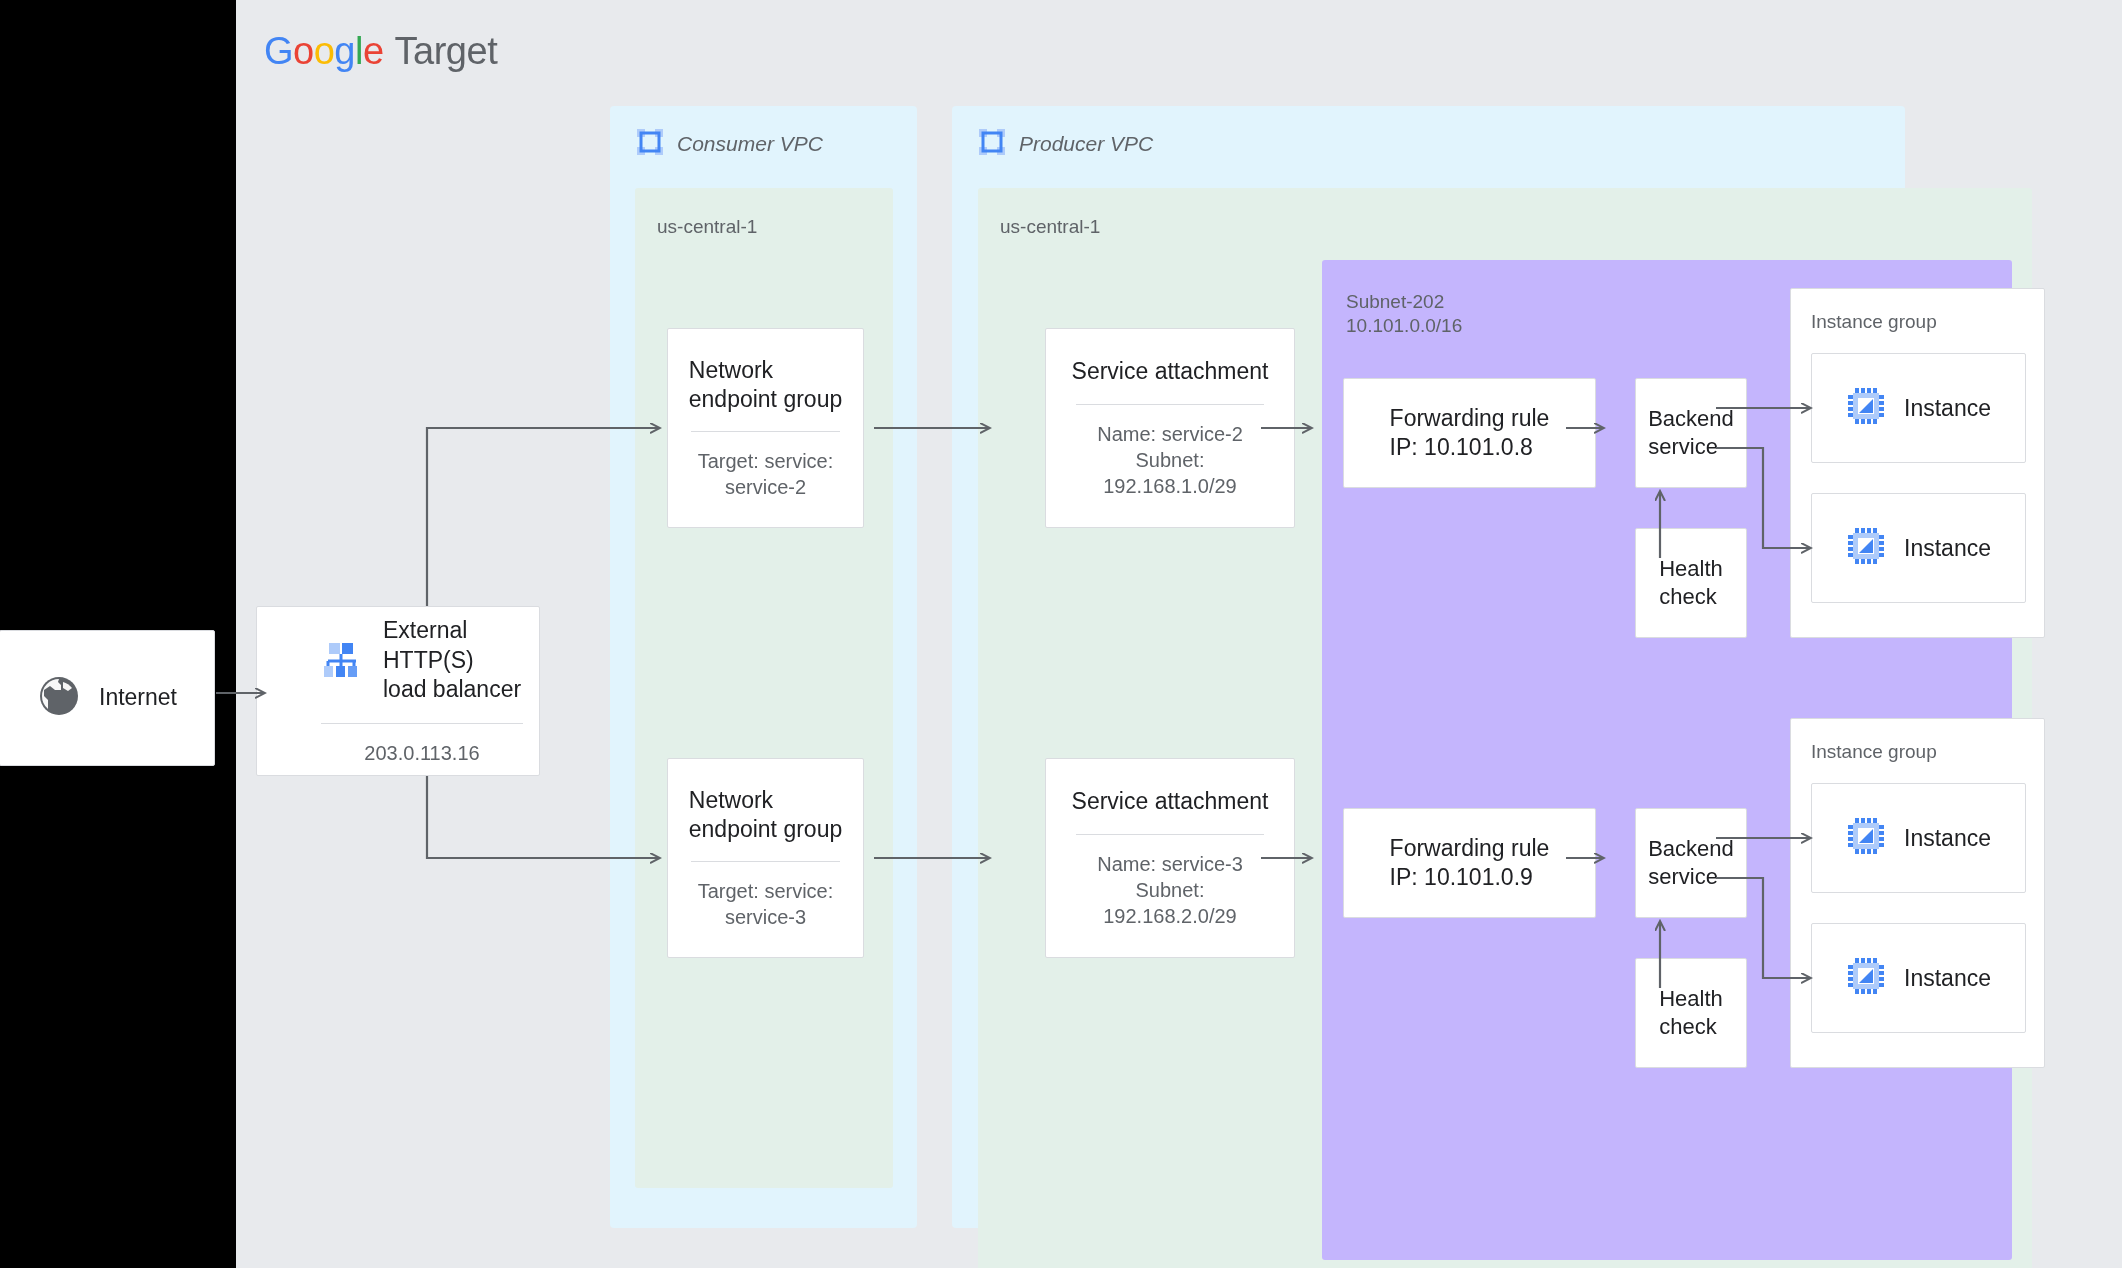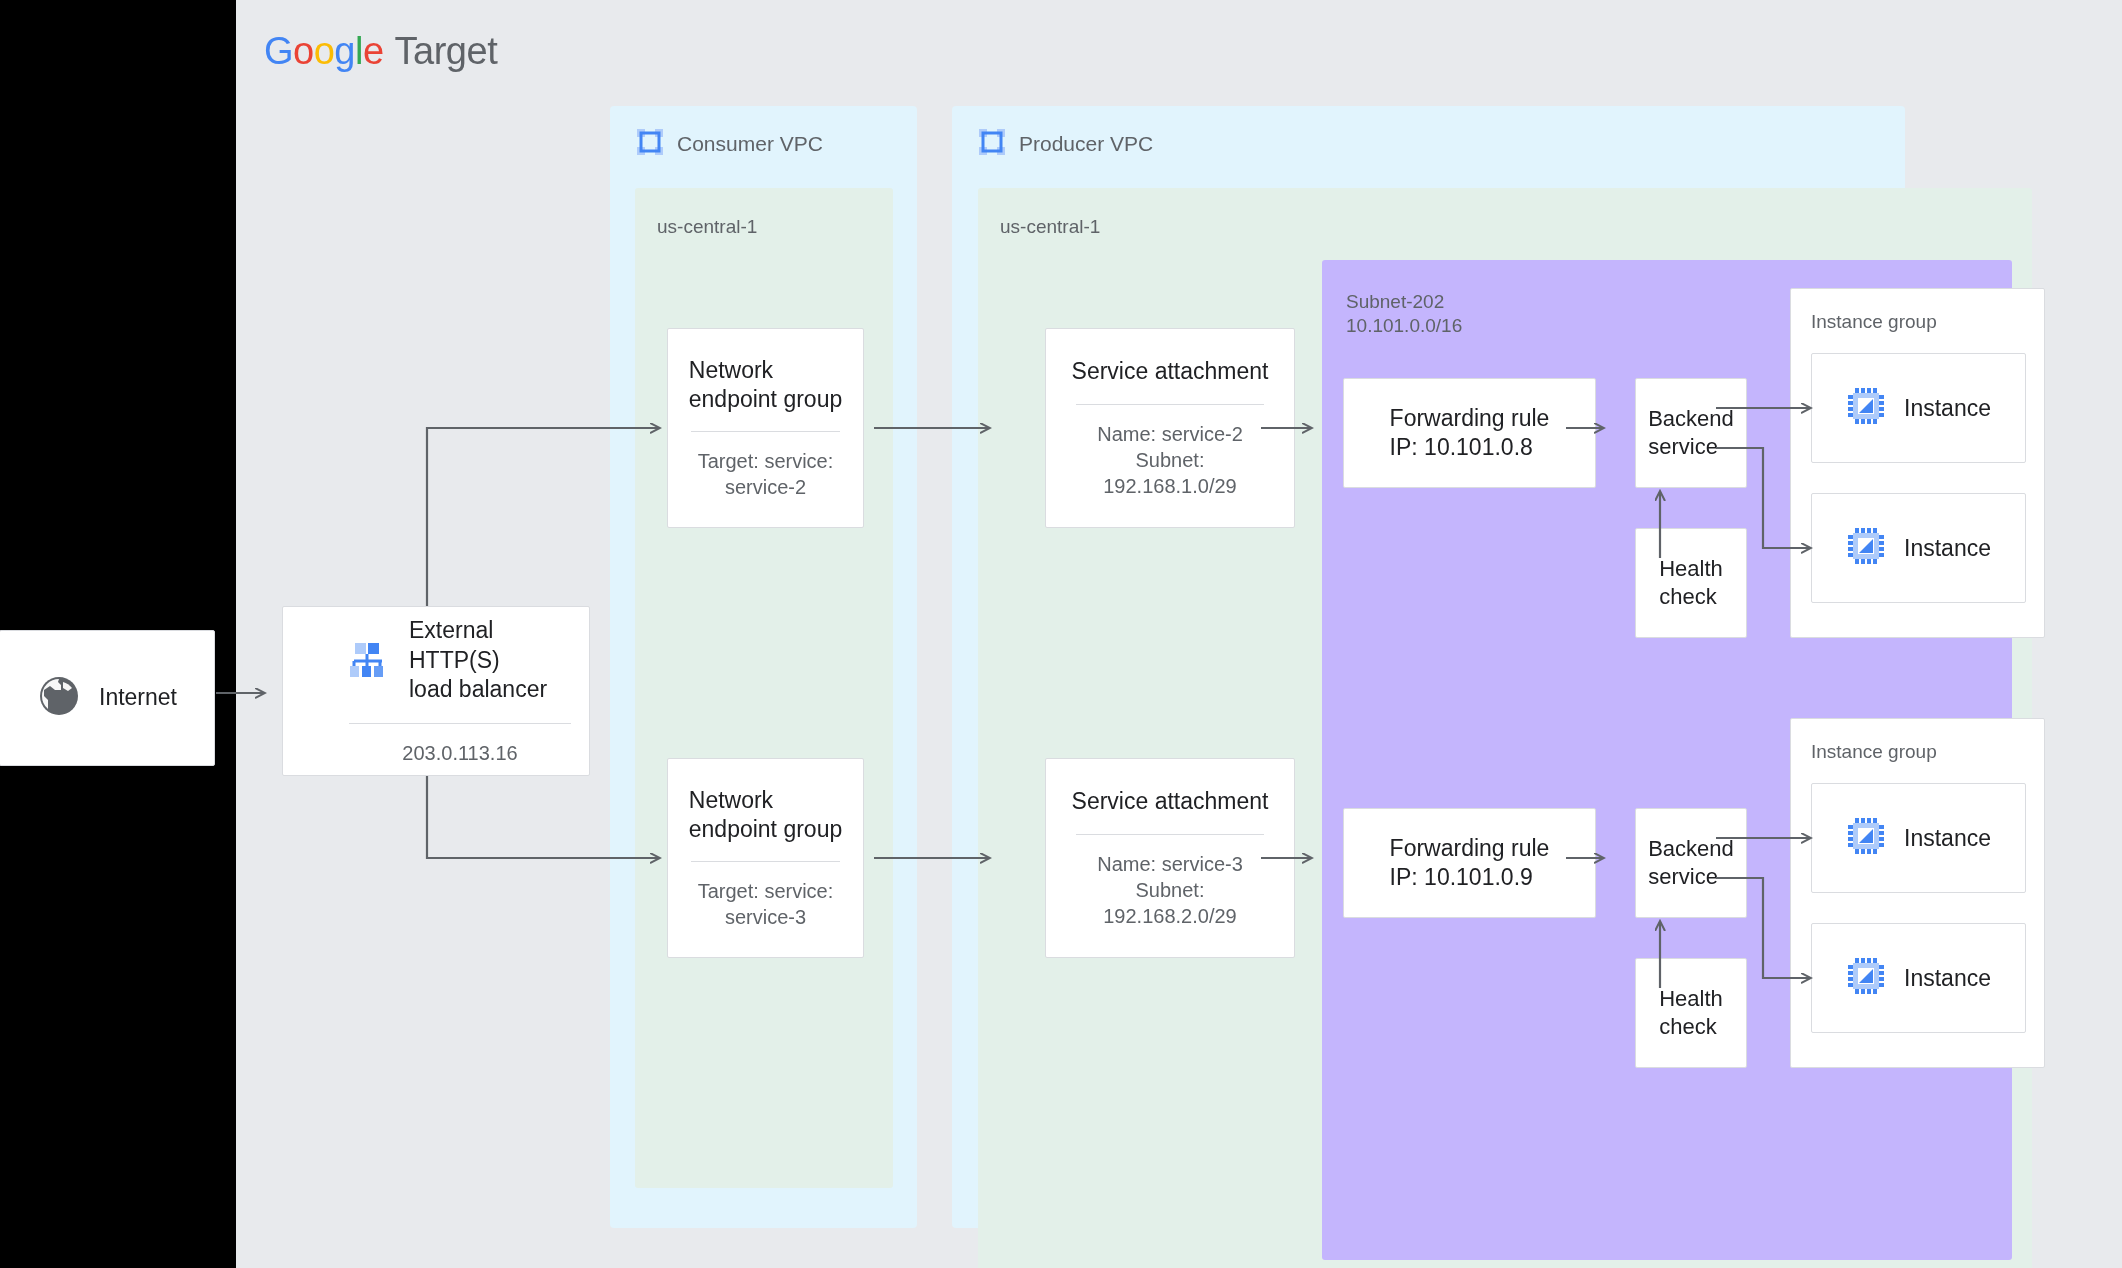--- a/index.html
+++ b/index.html
@@ -33,21 +33,21 @@
   .vpc {
     position: absolute;
     background: #e1f4fd;
     border-radius: 4px;
   }
   .vpc-head {
     position: absolute; left: 26px; top: 22px;
     display: flex; align-items: center; gap: 13px;
   }
   .vpc-title {
-    font-size: 21px; color: #5f6368; white-space: nowrap;
+    font-size: 21px; color: #5f6368; white-space: nowrap; font-style: italic;
   }
   .region {
     position: absolute;
     background: #e3f0e9;
     border-radius: 3px;
     padding-left: 48px;
   }
   .region-label {
     position: absolute; left: 22px; top: 28px;
     font-size: 19px; color: #5f6368; white-space: nowrap;
@@ -385,21 +385,21 @@
         <svg width="44" height="44" viewBox="0 0 44 44">
           <circle cx="22" cy="22" r="19" fill="#5f6368"></circle>
           <path d="M22 5 a17 17 0 0 0 -17 17 a17 17 0 0 0 6 13 l0 -9 l-4 -4 l0 -6 l6 -4 l5 4 l6 0 l0 -5 l-3 -3 z" fill="#ffffff" opacity="0.95"></path>
           <path d="M26 8 l0 6 l5 3 l4 -3 a17 17 0 0 0 -9 -6 z" fill="#ffffff" opacity="0.95"></path>
         </svg>
       </span>
       <span class="lbl">Internet</span>
     </div>
   </div>
 
-  <div class="iconcard" style="left:282px; top:606px; width:308px; height:170px;padding-left:48px;">
+  <div class="iconcard" style="left:256px; top:606px; width:284px; height:170px;padding-left:48px;">
     <div class="iconrow">
       <span>
         <svg width="44" height="44" viewBox="0 0 44 44">
           <rect x="8" y="6" width="11" height="11" fill="#aecbfa"></rect>
           <rect x="21" y="6" width="11" height="11" fill="#4285f4"></rect>
           <path d="M20 17 L20 24 M7 24 L35 24 M7 24 L7 30 M20 24 L20 30 M33 24 L33 30" stroke="#4285f4" stroke-width="3" fill="none"></path>
           <rect x="3" y="29" width="9" height="11" fill="#aecbfa"></rect>
           <rect x="15" y="29" width="9" height="11" fill="#4285f4"></rect>
           <rect x="27" y="29" width="9" height="11" fill="#669df6"></rect>
         </svg>

